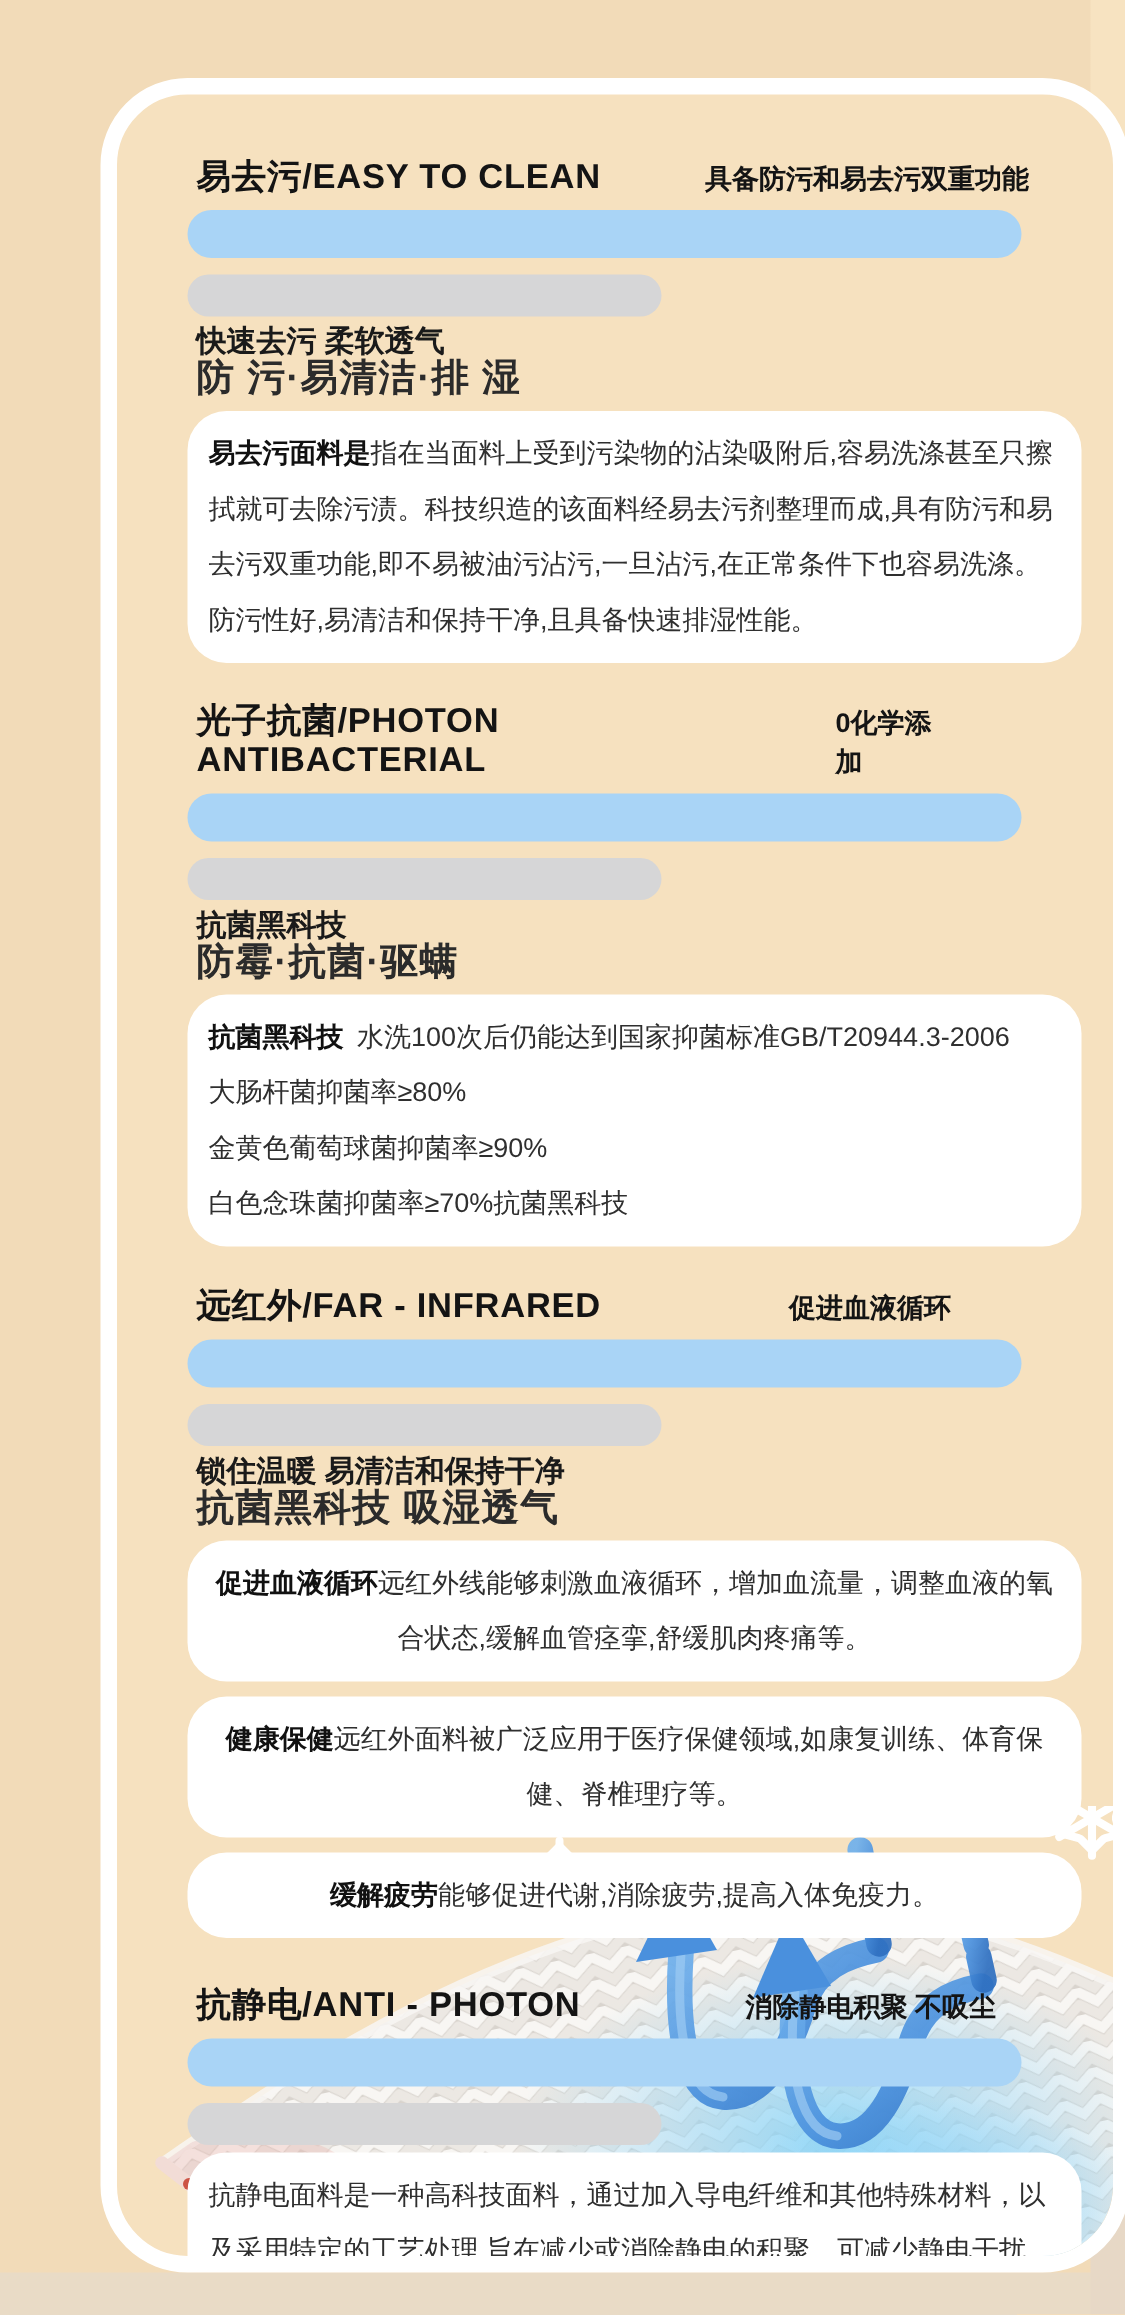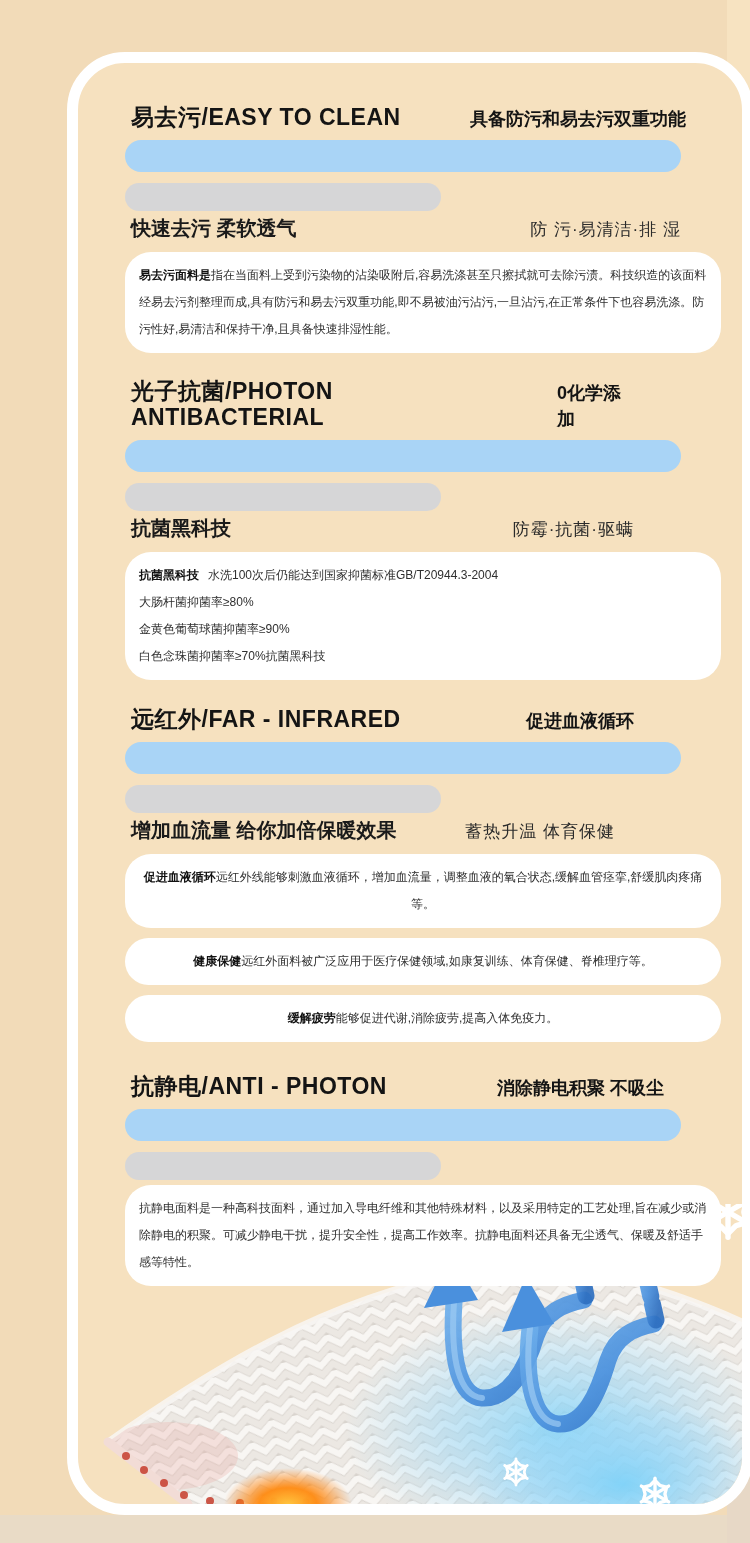--- a/index.html
+++ b/index.html
@@ -20,30 +20,30 @@
   .main-card{position:absolute;left:36px;top:52px;width:664px;height:1441px;
     background:#f6e1bf;border:11px solid #ffffff;border-radius:58px;overflow:hidden;z-index:2;box-sizing:content-box;margin-left:31px;}
   .content{padding:41px 20px 0 47px;position:relative;z-index:3;}
   .h-row{display:flex;justify-content:space-between;align-items:baseline;width:597px;box-sizing:border-box;
     font-weight:bold;color:#141414;font-size:23px;line-height:26px;}
   .h-row .h-left{margin-left:6px;letter-spacing:0.5px;}
   .h-row .h-right{font-size:18px;}
   .sub-row{display:flex;justify-content:space-between;align-items:baseline;width:597px;box-sizing:border-box;
     color:#1a1a1a;font-size:20px;line-height:24px;}
   .sub-left{font-weight:bold;margin-left:6px;}
-  .sub-right{font-weight:normal;font-size:17px;color:#2b2b2b;letter-spacing:1px;}
+  .sub-right{font-weight:bold;font-size:25px;color:#2b2b2b;letter-spacing:1px;}
   .pr36{padding-right:36px;} .pr41{padding-right:41px;} .pr58{padding-right:58px;}
   .pr86{padding-right:86px;gap:40px;} .pr88{padding-right:88px;} .pr107{padding-right:107px;}
   .bar{border-radius:16px;}
   .bar-blue{width:556px;height:32px;background:#a9d4f6;margin-top:8px;}
   .bar-gray{width:316px;height:28px;background:#d6d6d7;border-radius:14px;margin:11px 0 5px 0;}
-  .sub-row{margin-bottom:10px;}
+  .sub-row{margin-bottom:10px;flex-direction:column;}
   .card{width:596px;box-sizing:border-box;background:#ffffff;border-radius:26px;
     padding:10px 14px;margin-bottom:10px;}
-  .card-text{margin:0;font-size:12px;line-height:27px;color:#2f2f2f;}
+  .card-text{margin:0;font-size:18px;line-height:37px;color:#2f2f2f;}
   .lead{font-weight:bold;color:#111;}
   .gap{margin-left:9px;}
   .sec2{margin-top:25px;} .sec3{margin-top:26px;text-align:center;} .sec4{margin-top:31px;}
   .illustration{position:absolute;left:0;bottom:0;width:664px;height:300px;z-index:2;}
 </style>
 </head>
 <body>
 
 <div class="page">
   <div class="right-strip"></div>
@@ -74,38 +74,38 @@
           <span class="h-right">0化学添加</span>
         </div>
         <div class="bar bar-blue"></div>
         <div class="bar bar-gray"></div>
         <div class="sub-row pr88">
           <span class="sub-left">抗菌黑科技</span>
           <span class="sub-right">防霉·抗菌·驱螨</span>
         </div>
         <div class="card">
           <div class="card-text">
-            <div><span class="lead">抗菌黑科技</span><span class="gap">水洗100次后仍能达到国家抑菌标准GB/T20944.3-2004</span></div>
+            <div><span class="lead">抗菌黑科技</span><span class="gap">水洗100次后仍能达到国家抑菌标准GB/T20944.3-2006</span></div>
             <div>大肠杆菌抑菌率≥80%</div>
             <div>金黄色葡萄球菌抑菌率≥90%</div>
             <div>白色念珠菌抑菌率≥70%抗菌黑科技</div>
           </div>
         </div>
       </section>
 
       <section class="sec3">
         <div class="h-row pr88">
           <span class="h-left">远红外/FAR - INFRARED</span>
           <span class="h-right">促进血液循环</span>
         </div>
         <div class="bar bar-blue"></div>
         <div class="bar bar-gray"></div>
         <div class="sub-row pr107">
-          <span class="sub-left">增加血流量 给你加倍保暖效果</span>
-          <span class="sub-right">蓄热升温 体育保健</span>
+          <span class="sub-left">锁住温暖 易清洁和保持干净</span>
+          <span class="sub-right">抗菌黑科技 吸湿透气</span>
         </div>
         <div class="card">
           <p class="card-text"><span class="lead">促进血液循环</span><span>远红外线能够刺激血液循环，增加血流量，调整血液的氧合状态,缓解血管痉挛,舒缓肌肉疼痛等。</span></p>
         </div>
         <div class="card">
           <p class="card-text"><span class="lead">健康保健</span><span>远红外面料被广泛应用于医疗保健领域,如康复训练、体育保健、脊椎理疗等。</span></p>
         </div>
         <div class="card">
           <p class="card-text"><span class="lead">缓解疲劳</span><span>能够促进代谢,消除疲劳,提高入体免疫力。</span></p>
         </div>

